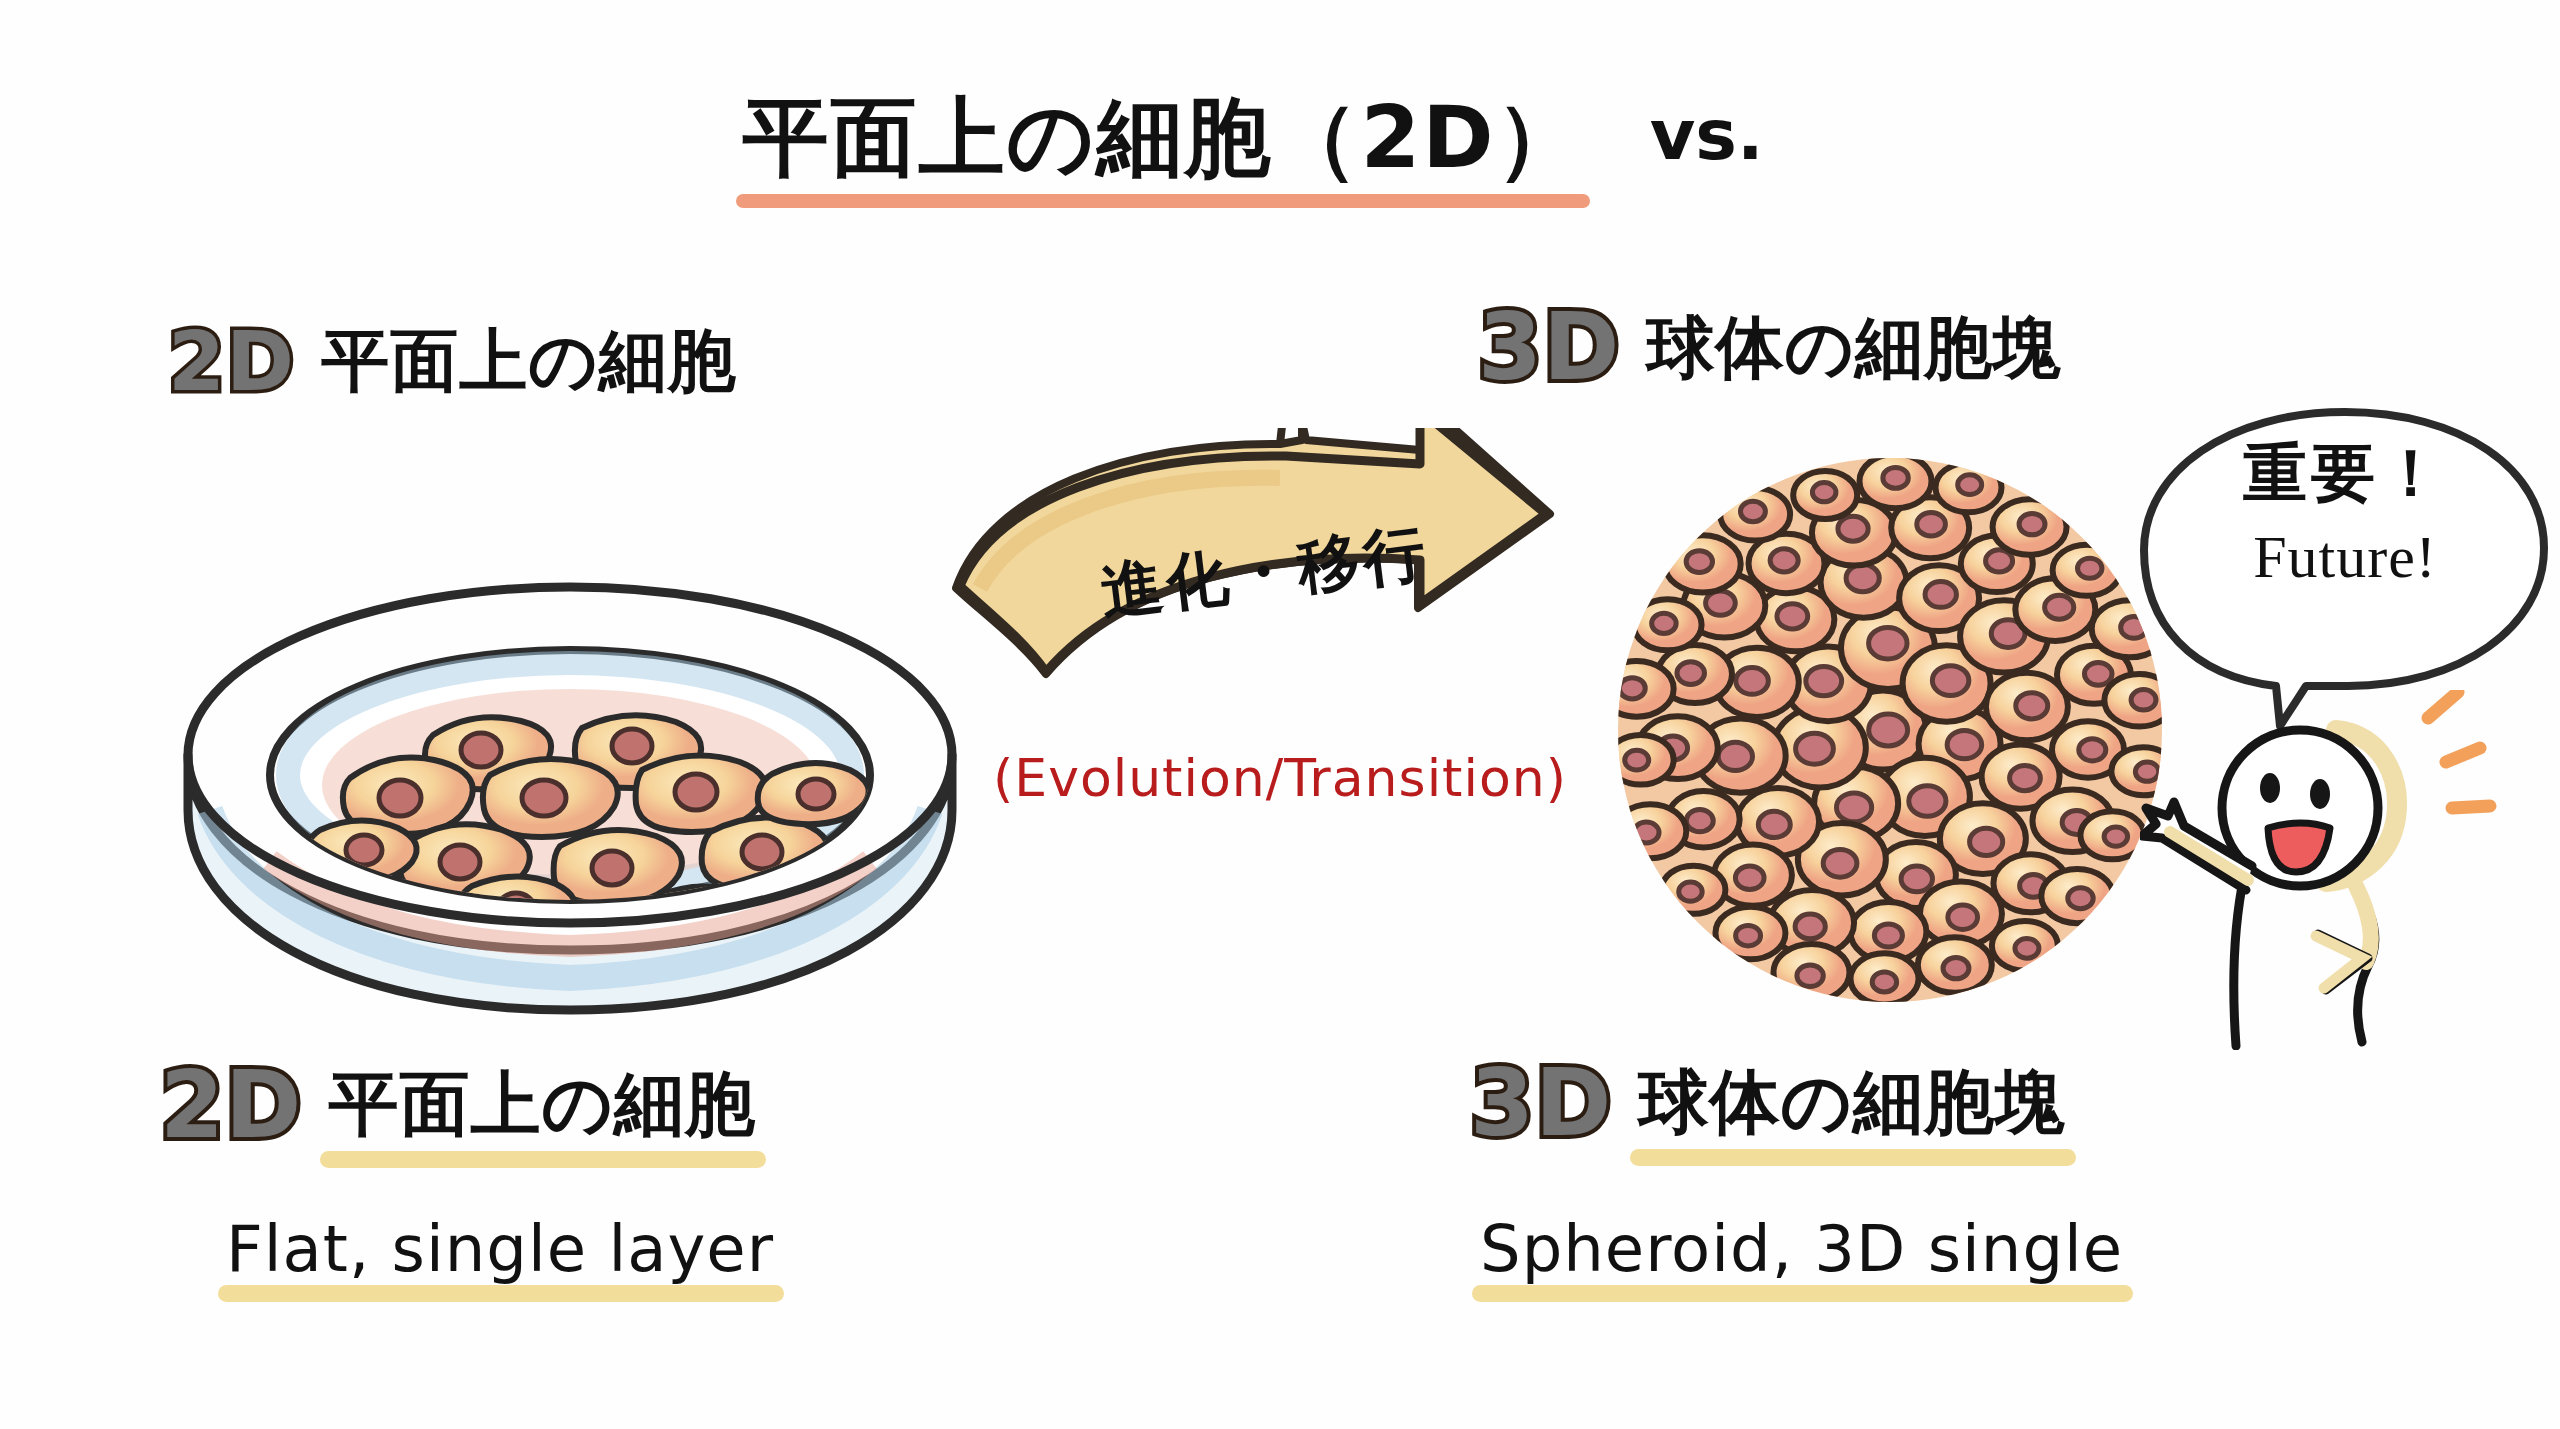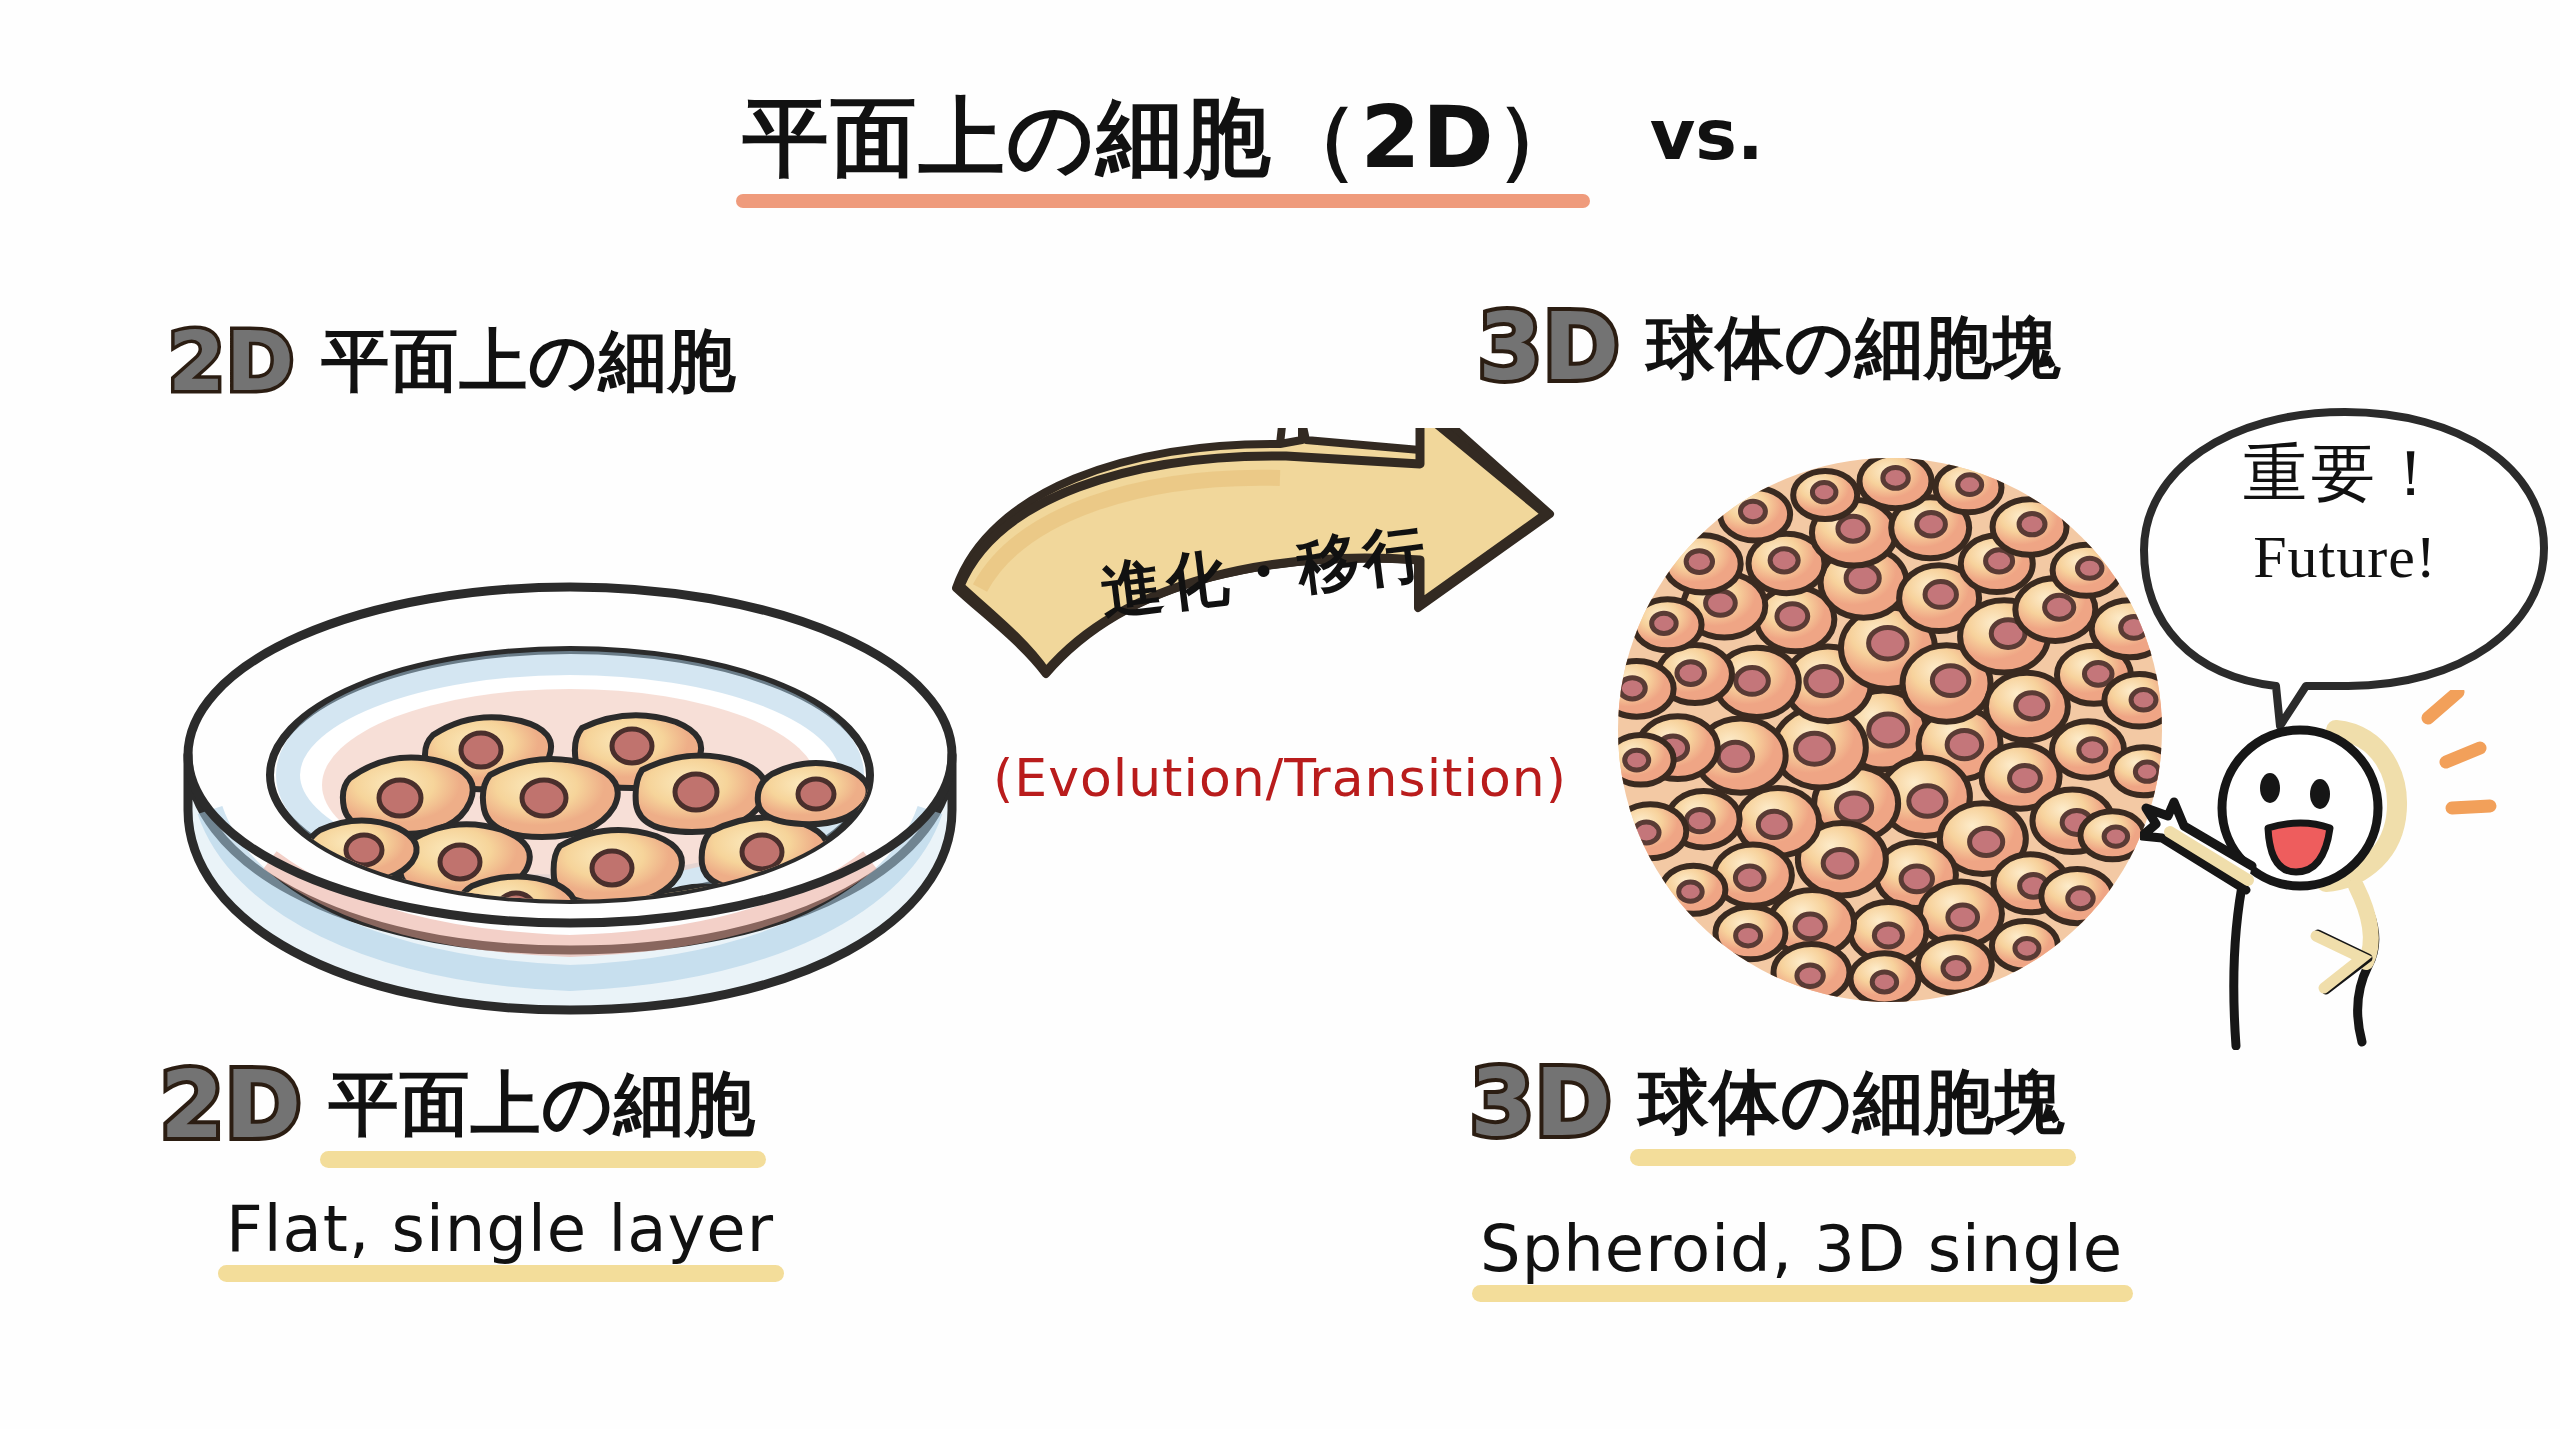--- a/index.html
+++ b/index.html
@@ -61,21 +61,21 @@
   .bot-jp{
     font-family:"DejaVu Sans","Liberation Sans",sans-serif;
     font-weight:700;font-size:70px;color:#111;letter-spacing:1px;
   }
   .bot-en{
     font-family:"DejaVu Sans","Liberation Sans",sans-serif;
     font-weight:400;font-size:64px;color:#111;letter-spacing:1px;
   }
   #bot-2d{top:1058px;left:160px;}
   #bot-3d{top:1056px;left:1470px;}
-  .bot-en-wrap{margin-top:24px;margin-left:66px;}
+  .bot-en-wrap{margin-top:44px;margin-left:66px;}
   .bot-en-wrap3{margin-top:46px;margin-left:10px;}
 
   
   #arrow-label{
     top:530px;left:1005px;width:520px;text-align:center;
     font-family:"DejaVu Sans","Liberation Sans",sans-serif;
     font-weight:700;font-size:62px;color:#111;
     transform:rotate(-7deg);letter-spacing:4px;
     pointer-events:none;
   }
@@ -84,21 +84,21 @@
     font-family:"DejaVu Sans","Liberation Sans",sans-serif;
     font-weight:400;font-size:52px;color:#b91c1c;letter-spacing:1px;
   }
 
   
   #bubble-text{
     top:430px;left:2160px;width:370px;text-align:center;
     display:flex;flex-direction:column;gap:6px;align-items:center;
     pointer-events:none;
   }
-  .bub-jp{font-weight:400;font-size:64px;color:#111;letter-spacing:4px;
+  .bub-jp{font-weight:700;font-size:64px;color:#111;letter-spacing:4px;
     font-family:"DejaVu Sans","Liberation Sans",sans-serif;}
   .bub-en{font-weight:400;font-size:60px;color:#111;letter-spacing:1px;
     font-family:Liberation Serif, serif;}
 </style>
 </head>
 <body>
 
 <div class="stage">
 
   <div class="abs" id="title-row">

